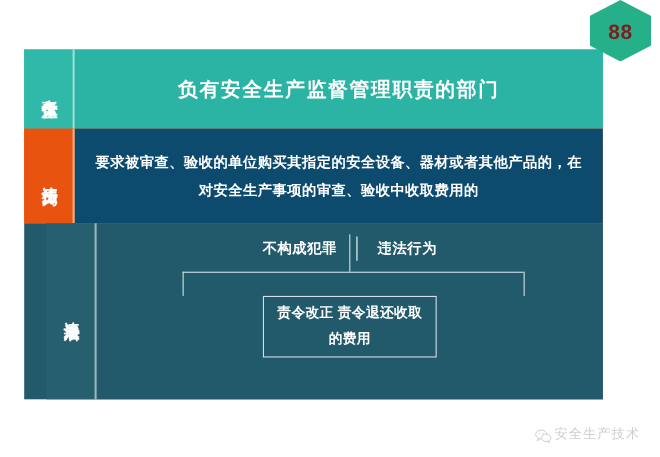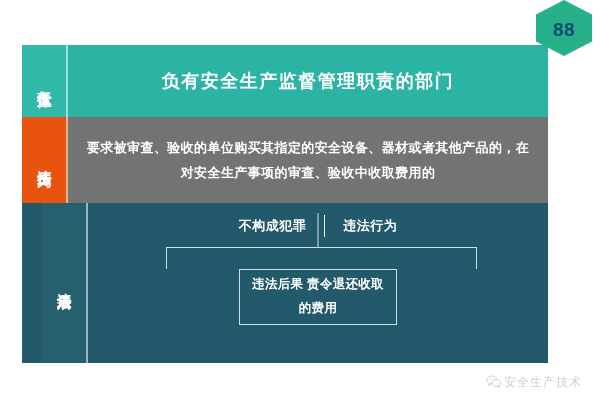--- a/index.html
+++ b/index.html
@@ -28,21 +28,21 @@
     z-index: 30;
   }
   .hexagon {
     position: absolute;
     inset: 0;
     background: #26b08a;
     clip-path: polygon(50% 0%, 100% 26%, 100% 74%, 50% 100%, 0% 74%, 0% 26%);
   }
   .page-badge-num {
     position: relative;
-    color: #0c4a6e;
+    color: #7f1d1d;
     font-size: 19px;
     font-weight: bold;
     letter-spacing: 0.5px;
     line-height: 1;
     padding-top: 2px;
   }
 
   
   .diagram {
     position: absolute;
@@ -93,21 +93,21 @@
   .band-subject .band-body { background: #2bb3a3; }
   .subject-text {
     font-size: 18px;
     font-weight: bold;
     letter-spacing: 1.5px;
   }
 
   
   .band-conduct { height: 86px; background: #e8540f; }
   .band-conduct .band-label { background: #e8540f; }
-  .band-conduct .band-body { background: #737373; }
+  .band-conduct .band-body { background: #0c4a6e; }
   .conduct-text {
     font-size: 13px;
     font-weight: bold;
     line-height: 1.95;
     text-align: center;
     padding: 0 18px;
     letter-spacing: 0.4px;
   }
 
   
@@ -209,23 +209,23 @@
     font-weight: bold;
     line-height: 1.9;
     letter-spacing: 0.3px;
     padding: 0 8px;
   }
 
   
   .watermark {
     position: absolute;
     right: 18px;
-    bottom: 24px;
-    display: flex;
-    align-items: flex-start;
+    bottom: 12px;
+    display: flex;
+    align-items: flex-end;
     gap: 2px;
     opacity: 0.5;
   }
   .wechat-icon {
     width: 16px;
     height: 13px;
     position: relative;
     flex: 0 0 16px;
   }
   .watermark-text {
@@ -268,21 +268,21 @@
           <span class="cond-divider"></span>
           <span class="cond">违法行为</span>
         </div>
 
         <span class="conn-stem"></span>
         <span class="conn-hbar"></span>
         <span class="conn-drop-left"></span>
         <span class="conn-drop-right"></span>
 
         <div class="outcome-row">
-          <div class="outcome-box">违法后果 责令退还收取的费用</div>
+          <div class="outcome-box">责令改正 责令退还收取的费用</div>
         </div>
 
       </div>
     </div>
   </div>
 
 </div>
 
 <div class="watermark">
   <span class="wechat-icon">

